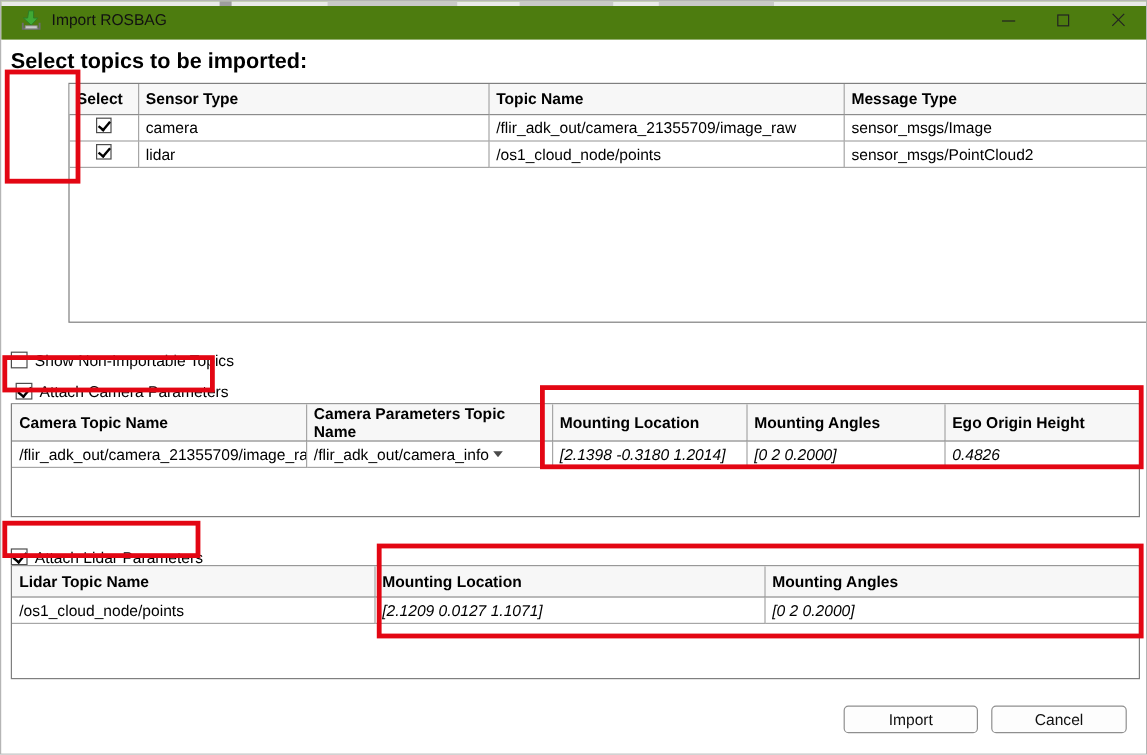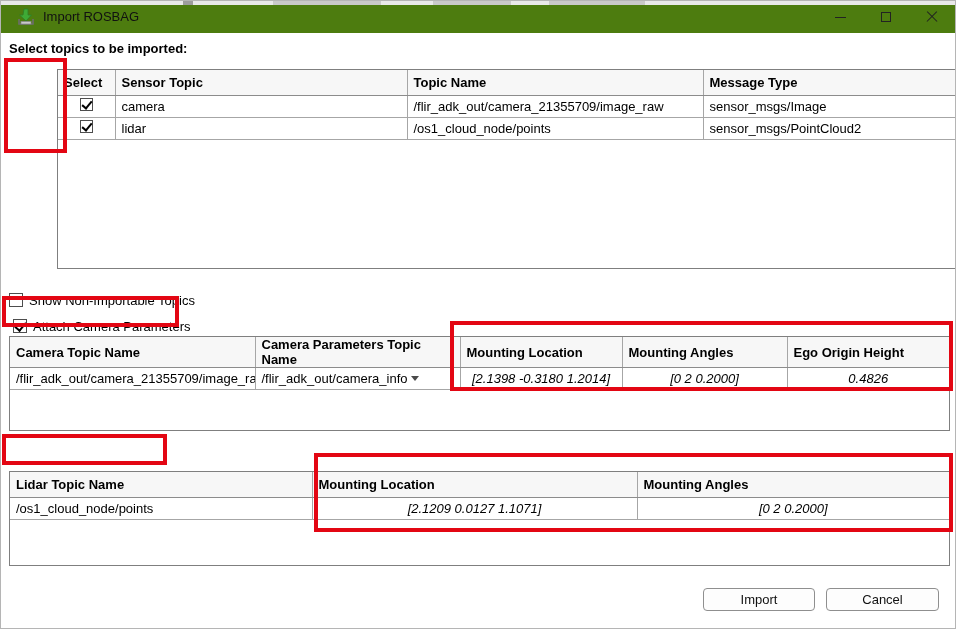--- a/index.html
+++ b/index.html
@@ -21,38 +21,38 @@
   .glyph-min { width:11px; height:0; border-bottom:1px solid #222; }
   .glyph-max { width:10px; height:10px; border:1px solid #222; background:transparent; }
   .glyph-close { position:relative; width:12px; height:12px; }
   .glyph-close::before, .glyph-close::after {
     content:""; position:absolute; left:-1px; top:5px; width:14px; height:1.4px; background:#222;
   }
   .glyph-close::before { transform:rotate(45deg); }
   .glyph-close::after { transform:rotate(-45deg); }
 
   
-  .instruction { position:absolute; left:8px; top:40px; font-weight:bold; font-size:13px; }
+  .instruction { position:absolute; left:8px; top:40px; font-weight:bold; font-size:18px; }
 
   
   .tbl { position:absolute; background:#fff; border:1px solid #7f7f7f; }
   .tbl table { width:100%; border-collapse:collapse; table-layout:fixed; }
   .tbl th {
     background:#f7f7f7; font-weight:bold; text-align:left;
     height:25px; padding:0 6px; font-size:13px;
     border-bottom:1px solid #8c8c8c; border-right:1px solid #a6a6a6;
   }
   .tbl td {
     height:22px; padding:0 6px; font-size:13px; background:#fff;
     border-bottom:1px solid #a6a6a6; border-right:1px solid #a6a6a6;
     overflow:hidden; white-space:nowrap;
   }
   .tbl th:last-child, .tbl td:last-child { border-right:none; }
   .cell-center { text-align:center; }
-  .num { text-align:center; font-style:italic; }
+  .num { text-align:left; font-style:italic; }
 
   
   .cbrow { position:absolute; display:flex; align-items:center; gap:6px; height:16px;margin-top:15px; }
   .cb { width:14px; height:14px; border:1px solid #4d4d4d; background:#fff; display:inline-block; position:relative; flex:none; }
   .cb.checked::after {
     content:""; position:absolute; left:3px; top:0px; width:5px; height:9px;
     border-right:2px solid #000; border-bottom:2px solid #000; transform:rotate(40deg);
   }
   .cb.small { width:13px; height:13px; }
   .cb.small.checked::after { left:3px; top:0; width:4px; height:8px; }
@@ -109,21 +109,21 @@
     <table>
       <colgroup>
           <col style="width:57px">
           <col style="width:292px">
           <col style="width:296px">
           <col>
         </colgroup>
       <tbody>
           <tr>
         <th>Select</th>
-        <th>Sensor Topic</th>
+        <th>Sensor Type</th>
         <th>Topic Name</th>
         <th>Message Type</th>
       </tr>
       <tr>
         <td class="cell-center"><span class="cb small checked"></span></td>
         <td>camera</td>
         <td>/flir_adk_out/camera_21355709/image_raw</td>
         <td>sensor_msgs/Image</td>
       </tr>
       <tr>
@@ -172,20 +172,24 @@
           </div>
         </td>
         <td class="num">[2.1398 -0.3180 1.2014]</td>
         <td class="num">[0 2 0.2000]</td>
         <td class="num">0.4826</td>
       </tr>
     </tbody>
       </table>
   </div>
 
+  <div class="cbrow" style="left:8px; top:440px;">
+    <span class="cb checked"></span>
+    <span class="cblabel">Attach Lidar Parameters</span>
+  </div>
 
   <div class="tbl" style="left:8px; top:470px; width:941px; height:95px;">
     <table>
       <colgroup>
           <col style="width:302px">
           <col style="width:325px">
           <col>
         </colgroup>
       <tbody>
           <tr>

